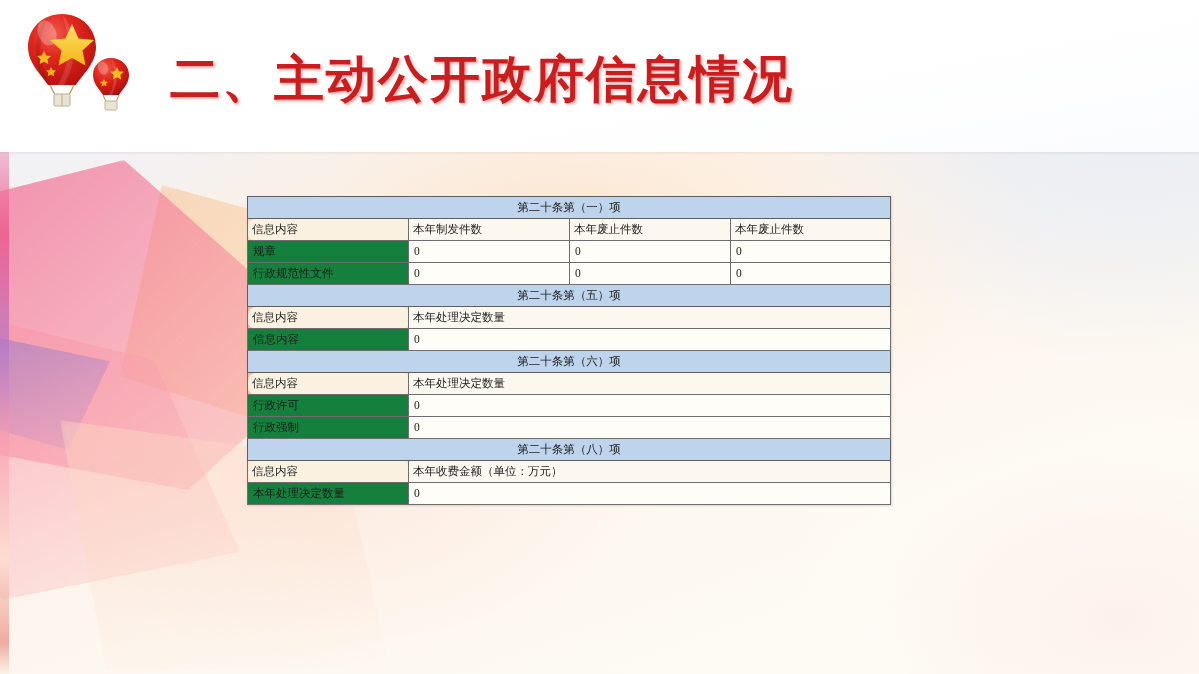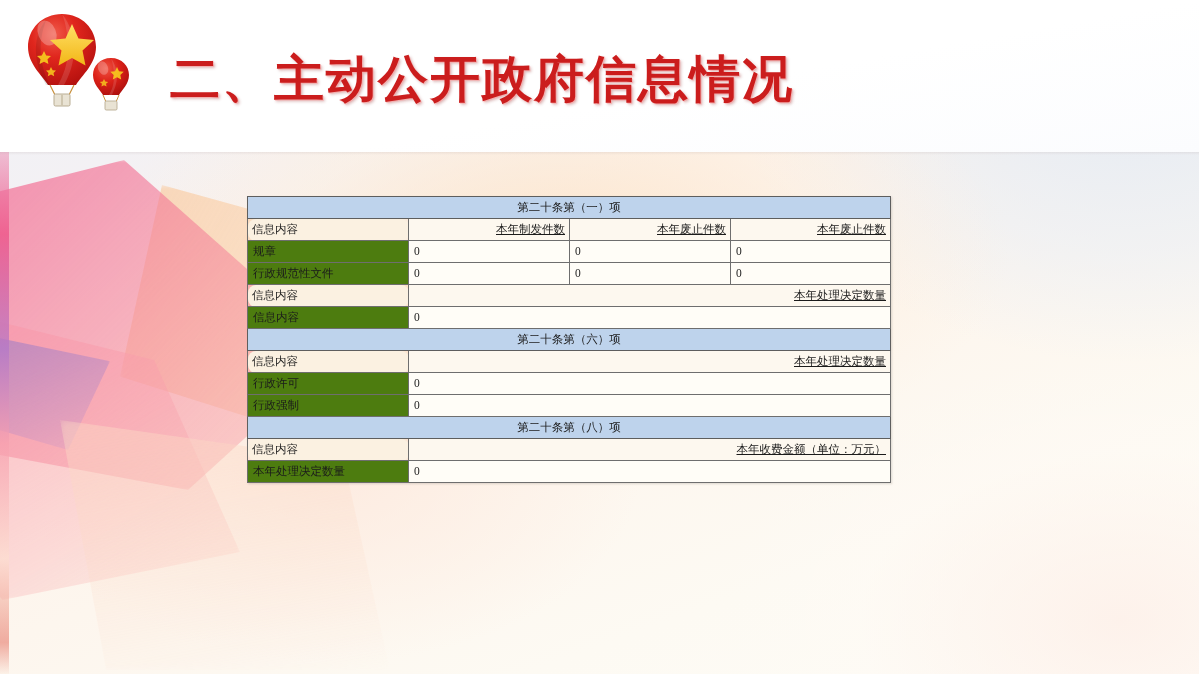--- a/index.html
+++ b/index.html
@@ -178,26 +178,25 @@
     border-color: #5e5e5e;
   }
   
   table.report td.colhead {
     background: #fbf1e1;
     text-align: left;
     border-radius: 8px;
   }
   table.report td.colhead-wide {
     background: #fdf8ef;
-    text-align: right;
-    text-decoration: underline;
+    text-align: left;
   }
   
   table.report td.label {
-    background: #4d7c0f;
+    background: #15803d;
     text-align: left;
     padding-left: 5px;
   }
   
   table.report td.value {
     background: #fffdf7;
     text-align: left;
     padding-left: 5px;
   }
 </style>
@@ -290,20 +289,23 @@
             <td class="value">0</td>
             <td class="value">0</td>
           </tr>
           <tr>
             <td class="label">行政规范性文件</td>
             <td class="value">0</td>
             <td class="value">0</td>
             <td class="value">0</td>
           </tr>
           <tr>
+            <td class="section" colspan="4">第二十条第（五）项</td>
+          </tr>
+          <tr>
             <td class="colhead">信息内容</td>
             <td class="colhead-wide" colspan="3">本年处理决定数量</td>
           </tr>
           <tr>
             <td class="label">信息内容</td>
             <td class="value" colspan="3">0</td>
           </tr>
           <tr>
             <td class="section" colspan="4">第二十条第（六）项</td>
           </tr>

